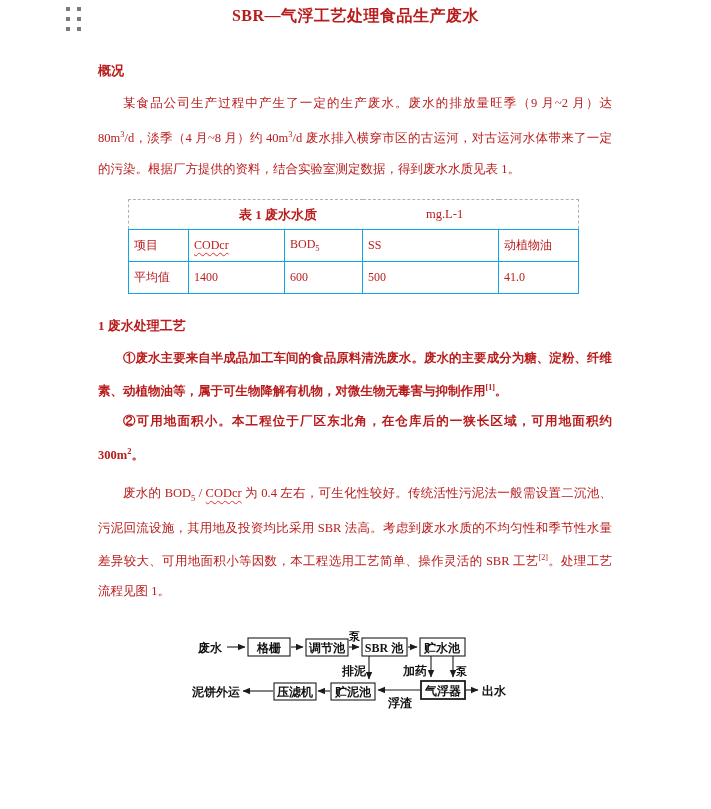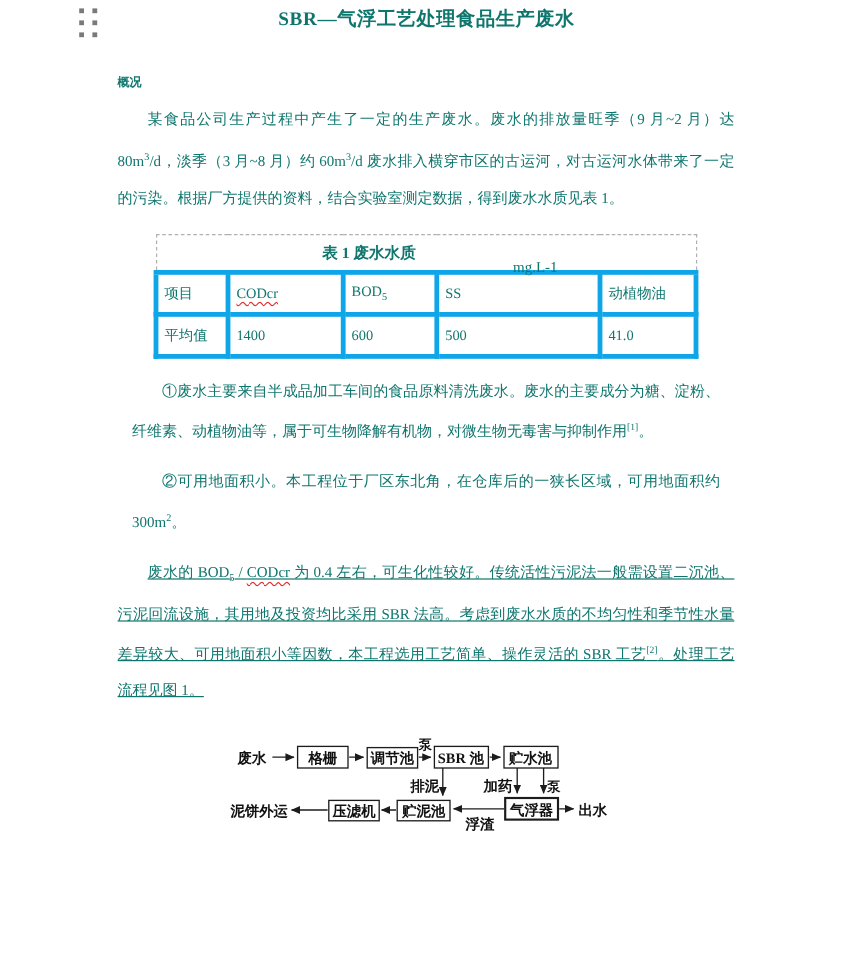--- a/index.html
+++ b/index.html
@@ -1,56 +1,56 @@
 <!DOCTYPE html>
 <html><head>
 <meta charset="utf-8">
 <style>
   html,body { margin:0; padding:0; background:#fff; }
   .page {
     position:relative; width:711px; height:809px; background:#ffffff;
-    font-family:"Liberation Serif","DejaVu Serif",serif; color:#0f766e;
+    font-family:"Liberation Serif","DejaVu Serif",serif; color:#b91c1c;
     overflow:hidden;
   }
   .doc-title {
     margin:0; padding-top:6px; text-align:center;
     font-size:16px; font-weight:bold; letter-spacing:0.5px;
   }
   .drag-handle {
     position:absolute; left:66px; top:7px;
     display:grid; grid-template-columns:4px 4px; grid-auto-rows:4px;
     column-gap:7px; row-gap:6px; cursor:move;
   }
   .drag-handle .dot { width:4px; height:4px; background:#7a7a7a; }
   .content { padding:0 99px 0 98px; }
-  .h-bold { font-size:10px; font-weight:bold; margin:0; }
+  .h-bold { font-size:13px; font-weight:bold; margin:0; }
   .h-overview { margin-top:35px; }
   .body-p {
     font-size:12.5px; line-height:31px; text-align:justify;
     text-indent:2em; margin:8px 0 0 0;
   }
-  .feat-p { line-height:30px; margin:12px; }
-  .proc-p { line-height:30px;text-decoration:underline; }
+  .feat-p { line-height:30px; margin:0;font-weight:bold; }
+  .proc-p { line-height:30px; }
   sup.ref { font-size:8px; vertical-align:super; }
   sup.u  { font-size:8.5px; vertical-align:super; }
   sub.u  { font-size:8.5px; vertical-align:sub; }
   .sp-wavy {
     text-decoration:underline wavy #e03131;
     text-decoration-thickness:1px; text-underline-offset:3px;
   }
   
   .tbl { margin:14px 0 0 30px; border-collapse:collapse; width:450px; table-layout:fixed; font-size:12px; }
-  .tbl td { border:4px solid #0ea5e9; padding:0 3px 0 5px; vertical-align:middle; }
+  .tbl td { border:1px solid #0ea5e9; padding:0 3px 0 5px; vertical-align:middle; }
   .tbl td.cap-cell {
     border-top:1px dashed #b0b0b0; border-left:1px dashed #b0b0b0; border-right:1px dashed #b0b0b0;
     height:29px; padding:0;
   }
   .cap-inner { position:relative; height:29px; }
-  .cap-title { position:absolute; left:138px; top:6px; font-weight:bold; font-size:13px; }
-  .cap-unit  { position:absolute; left:297px; top:20px; font-size:12.5px; }
+  .cap-title { position:absolute; left:110px; top:6px; font-weight:bold; font-size:13px; }
+  .cap-unit  { position:absolute; left:297px; top:7px; font-size:12.5px; }
   .tbl .hr td { height:31px; }
   .tbl .r1 td { height:32px; }
   .tbl .r2 td { height:31px;margin-left:31px; }
   
   .h-s1  { margin-top:23px; }
   .h-s11 { margin-top:24px; }
   .h-s12 { margin-top:13px; }
   .feat-wrap { margin-top:8px; }
   
   .flow-svg { display:block; margin-top:14px; }
@@ -74,21 +74,21 @@
     <span class="dot"></span>
       <span class="dot"></span>
   </div>
 
   <h1 class="doc-title">SBR—气浮工艺处理食品生产废水</h1>
 
   <div class="content">
 
     <h2 class="h-bold h-overview">概况</h2>
 
-    <p class="body-p"><span>某食品公司生产过程中产生了一定的生产废水。废水的排放量旺季（9 月~2 月）达 80m</span><sup class="u">3</sup><span>/d，淡季（3 月~8 月）约 60m</span><sup class="u">3</sup><span>/d 废水排入横穿市区的古运河，对古运河水体带来了一定的污染。根据厂方提供的资料，结合实验室测定数据，得到废水水质见表 1。</span></p>
+    <p class="body-p"><span>某食品公司生产过程中产生了一定的生产废水。废水的排放量旺季（9 月~2 月）达 80m</span><sup class="u">3</sup><span>/d，淡季（4 月~8 月）约 40m</span><sup class="u">3</sup><span>/d 废水排入横穿市区的古运河，对古运河水体带来了一定的污染。根据厂方提供的资料，结合实验室测定数据，得到废水水质见表 1。</span></p>
 
     <table class="tbl">
       <colgroup>
           <col style="width:60px">
           <col style="width:96px">
           <col style="width:78px">
           <col style="width:136px">
           <col style="width:80px">
         </colgroup>
       <tbody>
@@ -110,20 +110,21 @@
       <tr class="r2">
         <td>平均值</td>
         <td>1400</td>
         <td>600</td>
         <td>500</td>
         <td>41.0</td>
       </tr>
     </tbody>
       </table>
 
+    <h2 class="h-bold h-s1">1 废水处理工艺</h2>
 
 
     <div class="feat-wrap">
       <p class="body-p feat-p"><span>①废水主要来自半成品加工车间的食品原料清洗废水。废水的主要成分为糖、淀粉、纤维素、动植物油等，属于可生物降解有机物，对微生物无毒害与抑制作用</span><sup class="ref">[1]</sup><span>。</span></p>
       <p class="body-p feat-p"><span>②可用地面积小。本工程位于厂区东北角，在仓库后的一狭长区域，可用地面积约 300m</span><sup class="u">2</sup><span>。</span></p>
     </div>
 
 
     <p class="body-p proc-p"><span>废水的 BOD</span><sub class="u">5</sub><span> / </span><span class="sp-wavy">CODcr</span><span> 为 0.4 左右，可生化性较好。传统活性污泥法一般需设置二沉池、污泥回流设施，其用地及投资均比采用 SBR 法高。考虑到废水水质的不均匀性和季节性水量差异较大、可用地面积小等因数，本工程选用工艺简单、操作灵活的 SBR 工艺</span><sup class="ref">[2]</sup><span>。处理工艺流程见图 1。</span></p>
 

